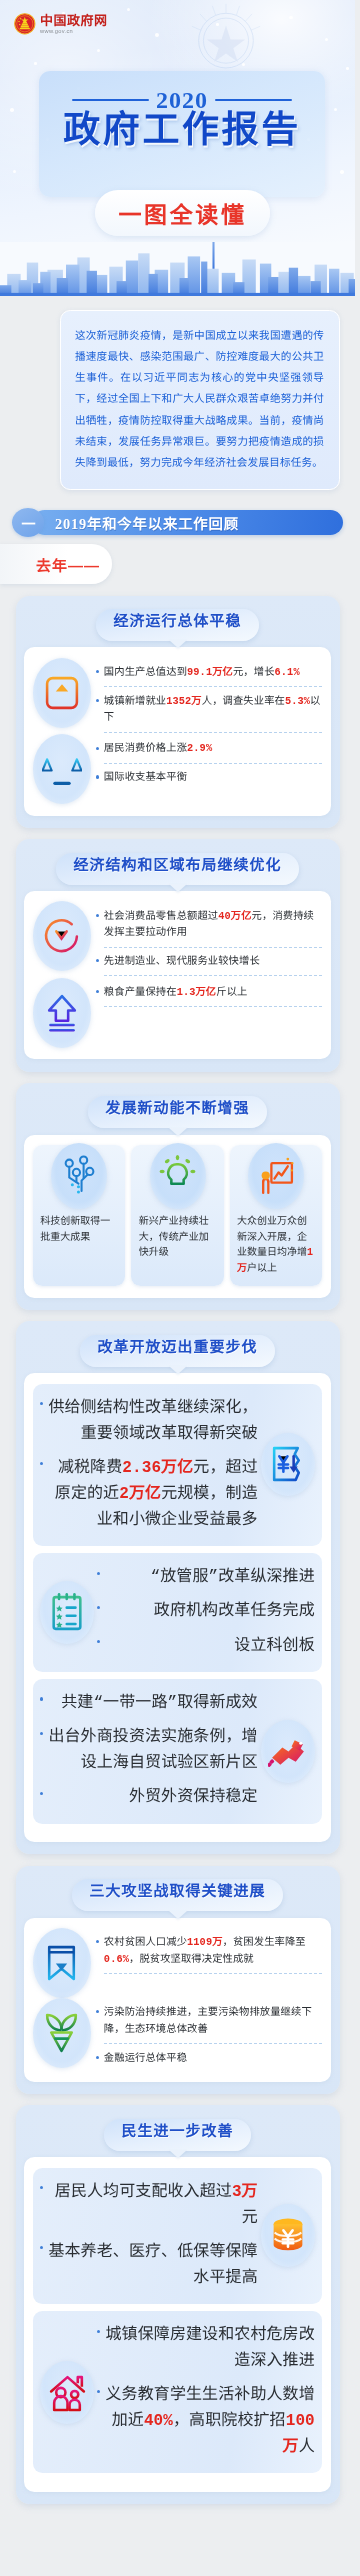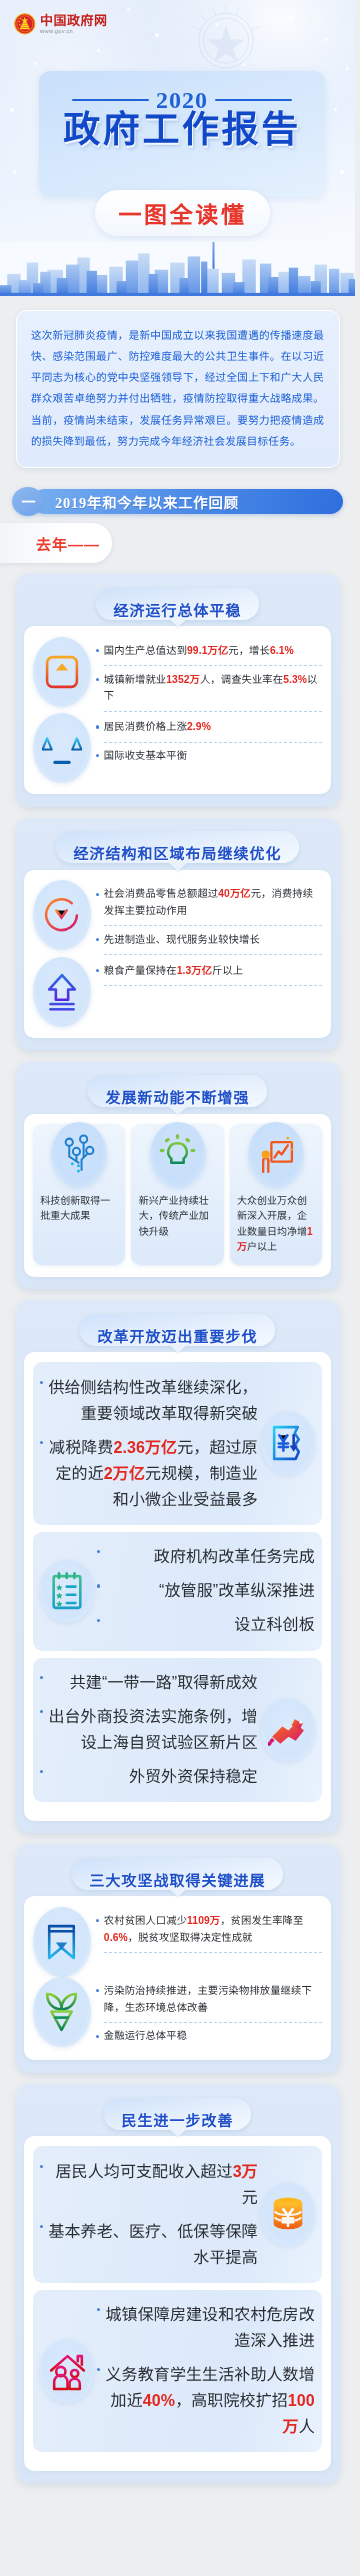--- a/index.html
+++ b/index.html
@@ -73,21 +73,21 @@
   }
   .subtitle-pill span {
     font-size: 23px; font-weight: bold; color: #e8352a; letter-spacing: 2.6px;
   }
 
   
   .skyline { position: relative; width: 361px; height: 54px; background: #f7fafe; overflow: hidden; }
   .skyline svg { display: block; width: 361px; height: 54px; }
 
   
-  .intro-wrap { padding: 14.4px 15.5px 3.1px; background: #eceef0; }
+  .intro-wrap { padding: 14.4px 15.5px 3.1px; background: #eceef0; margin-left: 44px; }
   .intro-card {
     border-radius: 10.3px;
     background: linear-gradient(180deg, #e7f0fd 0%, #dfeafc 100%);
     border: 1px solid #ffffff;
     box-shadow: 0 1.5px 5.2px rgba(150,175,205,.22);
     padding: 13.4px 14.4px 15.5px;
   }
   .intro-card p {
     font-size: 10.6px; line-height: 2.0; color: #1a5fd6; text-align: justify;
     letter-spacing: 0.2px;
@@ -135,40 +135,41 @@
     box-shadow: 0 2.1px 6.2px rgba(160,180,205,.28);
     padding: 13.4px 8.2px 12.4px;
   }
   .card-title {
     margin: 0 auto 0;
     min-height: 32px; width: fit-content; max-width: 278px;
     padding: 0 17.5px;
     border-radius: 17.5px;
     background: linear-gradient(170deg, #cfe2fa 0%, #e6f0fd 55%, #f4f9fe 100%);
     box-shadow: 0 2.1px 5.2px rgba(150,180,215,.33);
-    display: flex; align-items: flex-end; justify-content: center;
+    display: flex; align-items: flex-start; justify-content: center;
   }
   .card-title span {
     font-size: 15px; font-weight: bold; color: #2050c8; letter-spacing: 1px;
     font-family: "Liberation Serif", "DejaVu Serif", serif;
     text-shadow: 0.5px 0.5px 0 rgba(255,255,255,.8);
   }
   .notch {
     width: 0; height: 0; margin: -0.5px auto 0;
     border-left: 9.8px solid transparent;
     border-right: 9.8px solid transparent;
     border-top: 8.8px solid #eaf2fc;
     filter: drop-shadow(0 1px 1px rgba(150,180,215,.25));
   }
   .card-body {
     margin-top: -1px;
     border-radius: 10.3px;
     background: #ffffff;
     box-shadow: 0 1px 4.1px rgba(170,190,215,.22);
     padding: 10.3px 9.3px 11.3px;
+    font-family: Liberation Mono, monospace;
   }
 
   
   .row { display: flex; align-items: flex-start; gap: 5.2px; }
   .icon-oval {
     flex: none; width: 58px; height: 70px;
     border-radius: 50% / 50%;
     background: radial-gradient(ellipse at 50% 40%, #dbeafc 0%, #d2e5fb 60%, #eaf3fd 100%);
     display: flex; align-items: center; justify-content: center;
     filter: drop-shadow(0 1.5px 2.6px rgba(150,180,215,.3));
@@ -670,25 +671,25 @@
                       <rect x="32" y="30" width="22" height="5" rx="2.5"></rect>
                       <rect x="32" y="46" width="22" height="5" rx="2.5"></rect>
                       <rect x="32" y="62" width="22" height="5" rx="2.5"></rect>
                     </g>
                   </svg>
                 </span>
           </div>
                     <div class="bullets">
                 <div class="bullet">
             <span class="dot"></span>
+            <span class="txt"><span>“放管服”改革纵深推进</span></span>
+          </div>
+                <div class="bullet">
+            <span class="dot"></span>
             <span class="txt"><span>政府机构改革任务完成</span></span>
-          </div>
-                <div class="bullet">
-            <span class="dot"></span>
-            <span class="txt"><span>“放管服”改革纵深推进</span></span>
           </div>
                 <div class="bullet">
             <span class="dot"></span>
             <span class="txt"><span>设立科创板</span></span>
           </div>
               </div>
             </div>
           </div>
           <div class="blk">
                   <div class="blk-row rev">

